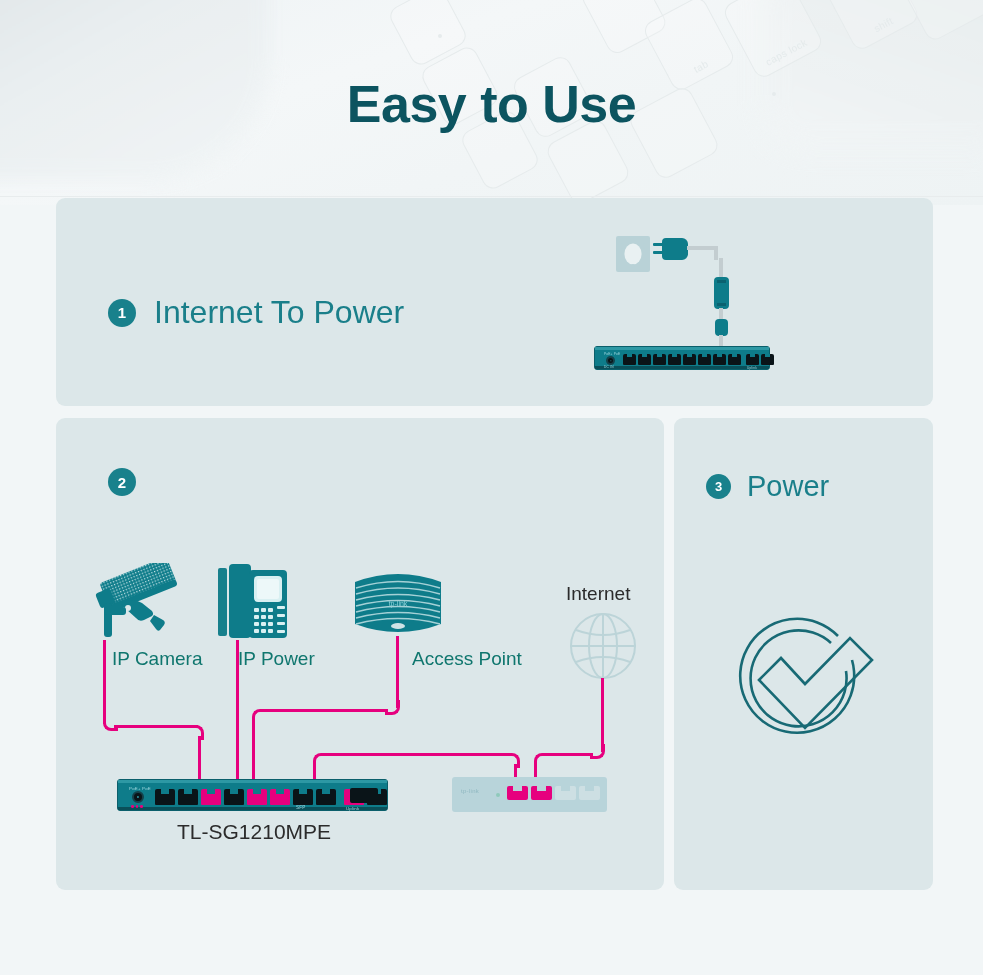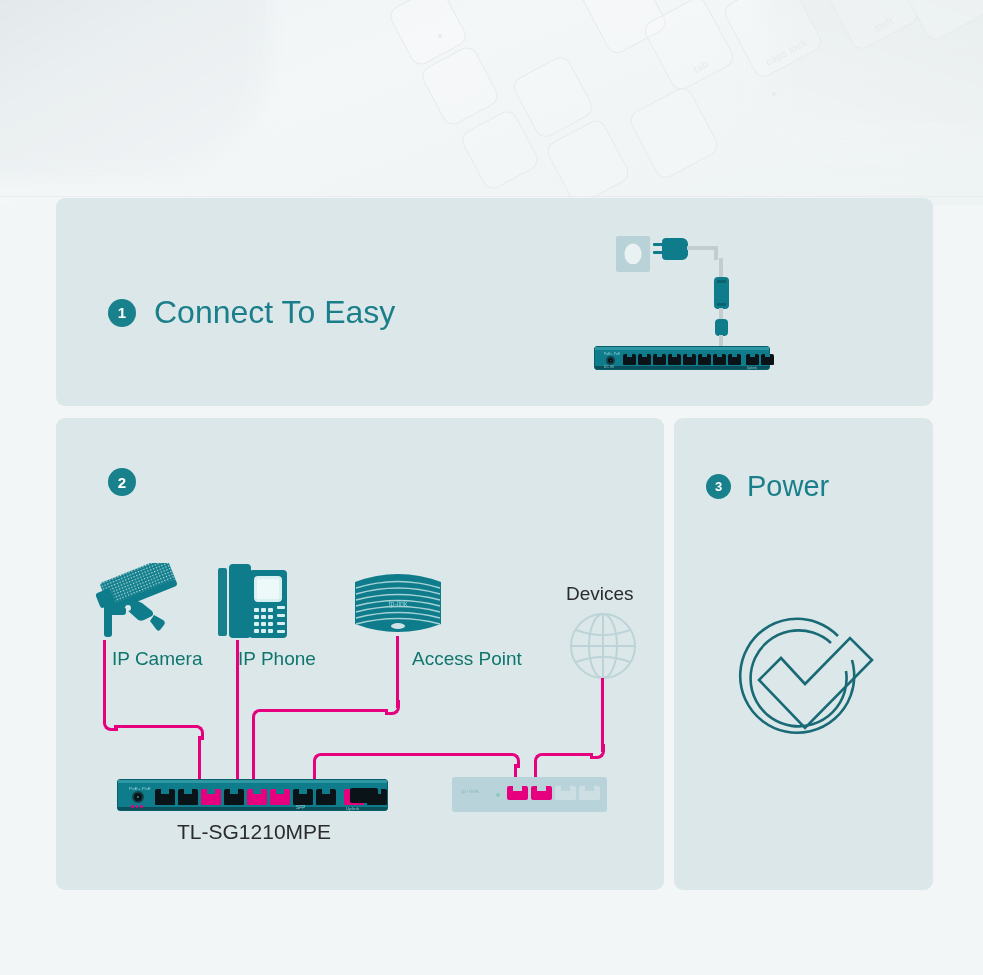--- a/index.html
+++ b/index.html
@@ -209,26 +209,27 @@
     <div class="key" style="left:398px;top:-6px;width:58px;height:62px;transform:rotate(-28deg);"></div>
     <div class="key" style="left:430px;top:54px;width:58px;height:62px;transform:rotate(-28deg);"></div>
     <div class="key" style="left:470px;top:118px;width:58px;height:62px;transform:rotate(-28deg);"></div>
     <div class="key" style="left:522px;top:64px;width:60px;height:64px;transform:rotate(-28deg);"></div>
     <div class="key" style="left:556px;top:128px;width:62px;height:66px;transform:rotate(-28deg);"></div>
     <div class="key" style="left:640px;top:96px;width:66px;height:72px;transform:rotate(-28deg);"></div>
     <div class="keydot" style="left:438px;top:34px;"></div>
     <div class="band-line"></div>
   </div>
 
+  <div class="title">Easy to Use</div>
 
   <div class="panel" id="panel1"></div>
 
   <div class="step" id="step1">
     <div class="badge">1</div>
-    <div class="step-label">Connect To Easy</div>
+    <div class="step-label">Internet To Power</div>
   </div>
 
   <div class="outlet">
     <div class="oval"></div>
     <div class="pin l"></div>
     <div class="pin r"></div>
     <div class="gnd"></div>
   </div>
 
   <div class="plug">
@@ -332,39 +333,39 @@
       <rect x="38" y="60" width="5" height="4" rx="1"></rect>
       <rect x="45" y="60" width="5" height="4" rx="1"></rect>
       <rect x="52" y="60" width="5" height="4" rx="1"></rect>
       <rect x="61" y="60" width="8" height="3" rx="1"></rect>
       <rect x="38" y="67" width="5" height="4" rx="1"></rect>
       <rect x="45" y="67" width="5" height="4" rx="1"></rect>
       <rect x="52" y="67" width="5" height="4" rx="1"></rect>
       <rect x="61" y="68" width="8" height="3" rx="1"></rect>
     </g>
   </svg>
-  <div class="devlabel" style="left:238px;top:648px;">IP Phone</div>
+  <div class="devlabel" style="left:238px;top:648px;">IP Power</div>
 
   <svg style="position:absolute;left:353px;top:570px;" width="90" height="68" viewBox="0 0 90 68">
     <path d="M2 12 q43 -16 86 0 v42 q-43 16 -86 0z" fill="#0e7c8a"></path>
     <g stroke="#bfe0e4" stroke-width="1.4" fill="none" opacity=".85">
       <path d="M3 18 q42 -13 84 0"></path>
       <path d="M3 24 q42 -12 84 0"></path>
       <path d="M3 30 q42 -11 84 0"></path>
       <path d="M3 36 q42 -11 84 0"></path>
       <path d="M3 42 q42 -11 84 0"></path>
       <path d="M3 48 q42 -11 84 0"></path>
       <path d="M3 54 q42 -11 84 0"></path>
     </g>
     <text x="45" y="36" font-size="7" fill="#8fd3da" text-anchor="middle" font-family="Liberation Sans, sans-serif">tp-link</text>
     <ellipse cx="45" cy="56" rx="7" ry="3" fill="#cfe3e6"></ellipse>
   </svg>
   <div class="devlabel" style="left:412px;top:648px;">Access Point</div>
 
-  <div class="netlabel" style="left:566px;top:583px;">Devices</div>
+  <div class="netlabel" style="left:566px;top:583px;">Internet</div>
   <svg style="position:absolute;left:568px;top:611px;" width="70" height="70" viewBox="0 0 70 70">
     <g stroke="#bcd4d8" stroke-width="2" fill="none">
       <circle cx="35" cy="35" r="32"></circle>
       <ellipse cx="35" cy="35" rx="14" ry="32"></ellipse>
       <line x1="35" y1="3" x2="35" y2="67"></line>
       <line x1="3" y1="35" x2="67" y2="35"></line>
       <path d="M8 19 q27 10 54 0"></path>
       <path d="M8 51 q27 -10 54 0"></path>
     </g>
   </svg>

